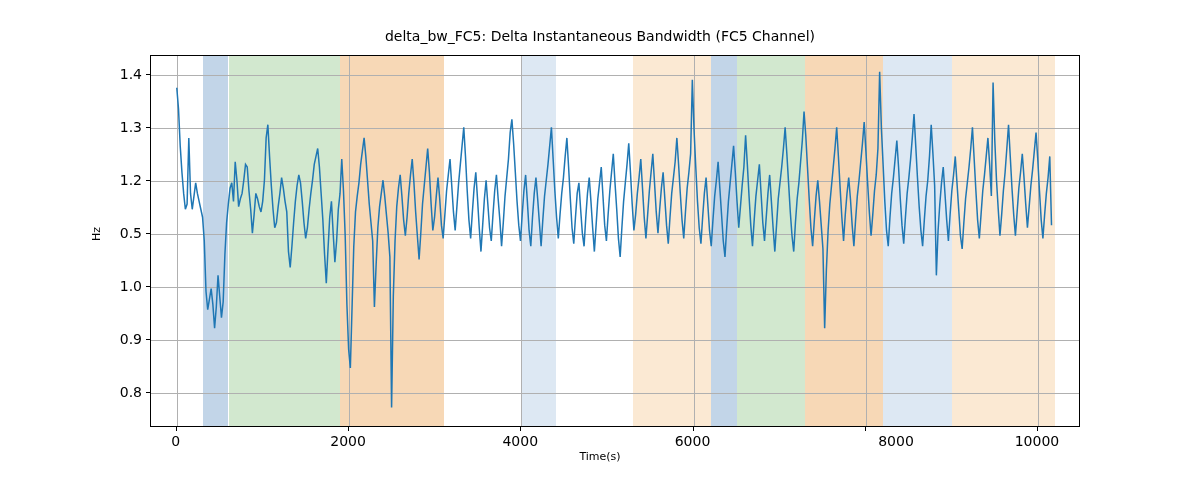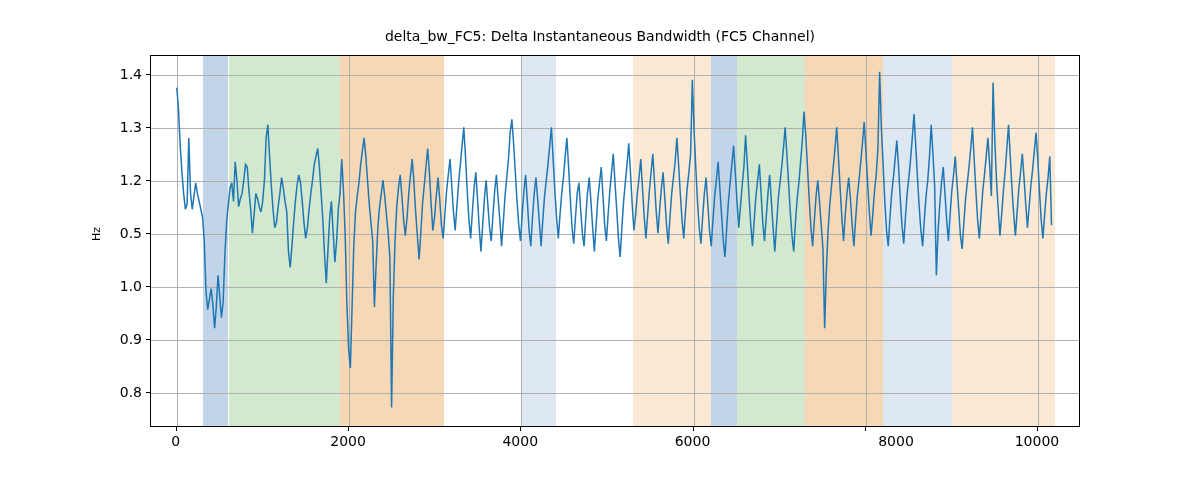--- a/index.html
+++ b/index.html
@@ -151,14 +151,15 @@
       <div class="tickmark" style="left: 520.278px; top: 427px; width: 1px; height: 4px;"></div>
       <div class="xtick" style="left: 692.5px; top: 433px;">6000</div>
       <div class="tickmark" style="left: 692.5px; top: 427px; width: 1px; height: 4px;"></div>
       <div class="xtick" style="left: 896px; top: 433px;">8000</div>
       <div class="tickmark" style="left: 864.722px; top: 427px; width: 1px; height: 4px;"></div>
       <div class="xtick" style="left: 1036.94px; top: 433px;">10000</div>
       <div class="tickmark" style="left: 1036.94px; top: 427px; width: 1px; height: 4px;"></div>
     </div>
 
   <div class="ylabel">Hz</div>
+  <div class="xlabel">Time(s)</div>
 
 </div>
 
 </body></html>

